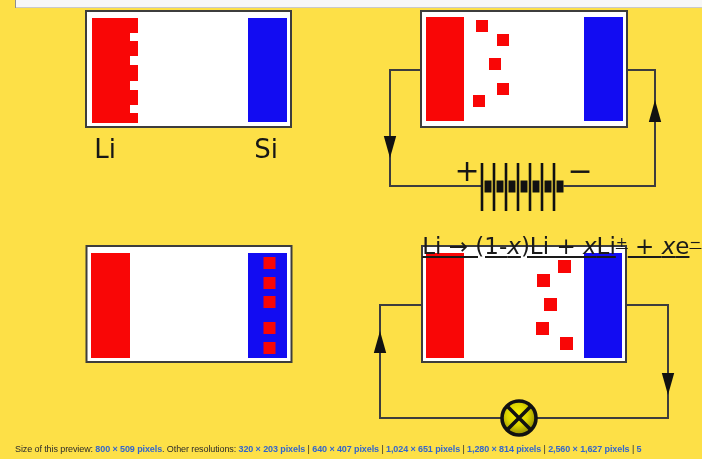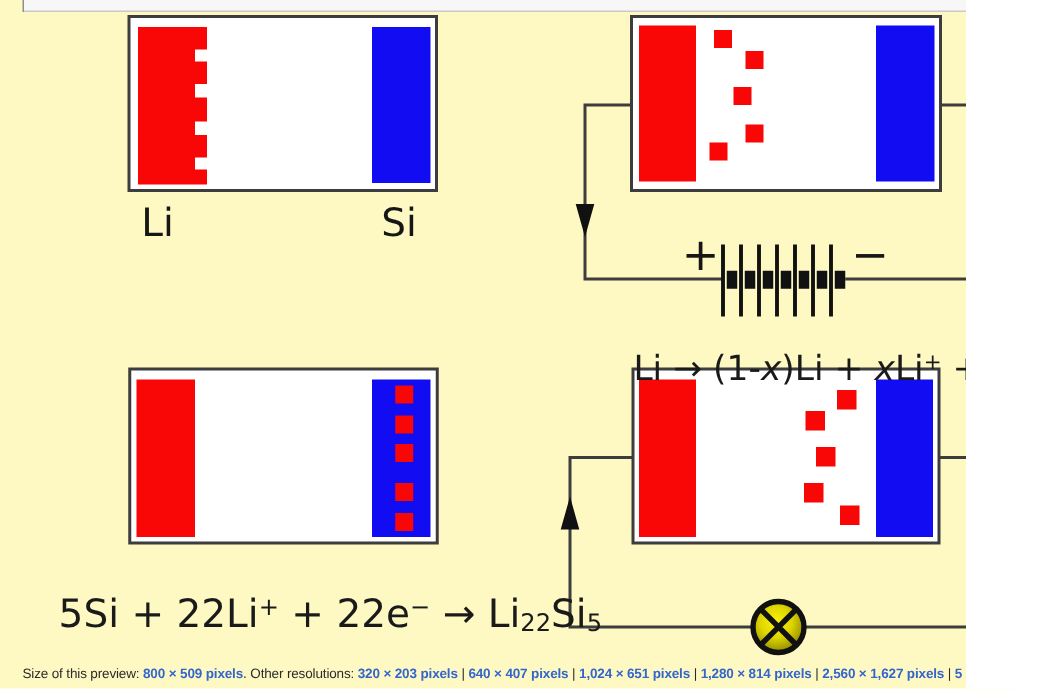--- a/index.html
+++ b/index.html
@@ -1,16 +1,16 @@
 <!DOCTYPE html>
 <html style="--electrode_red: #f90606; --electrode_blue: #120cf2; --wire_gray: #3d3d3d; --ink_black: #111111; --bulb_core: #fdf40a; --bulb_mid: #ddd500; --bulb_edge: #8c8500; --link_blue: #3366cc; --caption_text: #2b2b2b; --toolbar_gray: #f7f7f7;"><head>
 <meta charset="utf-8">
 <style>
   html,body{margin:0;padding:0;background:#fff;}
-  #canvas{position:relative;width:644px;height:459px;background:#fef9c3;overflow:hidden;
+  #canvas{position:relative;width:702px;height:459px;background:#fde047;overflow:hidden;
           font-family:"DejaVu Sans",sans-serif;}
   
   #topbar{position:absolute;left:0;top:0;right:0;height:8px;}
   #topbar .surface{position:absolute;left:16px;right:0;top:0;height:7px;
                    background:var(--toolbar_gray,#f7f7f7);border-bottom:1px solid #c9c9c9;}
   #topbar .tick{position:absolute;left:15px;top:0;width:1px;height:8px;background:#8f8f8f;}
   
   #gfx{position:absolute;left:0;top:0;}
   .box{fill:#ffffff;stroke:var(--wire_gray,#3d3d3d);stroke-width:2;}
   .fill-red{fill:var(--electrode_red,#f90606);}
@@ -20,21 +20,21 @@
   .bat-line{stroke:var(--ink_black,#111);stroke-width:2.6;}
   .bulb-ring{stroke:var(--ink_black,#111);stroke-width:3.6;}
   .bulb-x{stroke:var(--ink_black,#111);stroke-width:3.6;fill:none;}
   #bulbGrad .st0{stop-color:var(--bulb_core,#fdf40a);}
   #bulbGrad .st1{stop-color:var(--bulb_mid,#ddd500);}
   #bulbGrad .st2{stop-color:var(--bulb_edge,#8c8500);}
   
   .dlabel{position:absolute;color:#161616;font-size:26px;line-height:1;text-align:center;}
   .bsign{position:absolute;color:#161616;font-size:30px;line-height:1;text-align:center;}
   .eq{position:absolute;color:#1a1a1a;text-align:center;line-height:1;white-space:pre;}
-  .eq span{white-space:pre;}
+  .eq span{white-space:pre;text-decoration:underline;}
   #eq-anode{left:393px;top:212px;width:304px;font-size:23px;}
   #eq-cathode{left:6px;top:371px;width:354px;font-size:26px;}
   .it{font-style:italic;}
   .sup{font-size:62%;vertical-align:0.5em;}
   .sub{font-size:62%;vertical-align:-0.18em;}
   
   .caption{position:absolute;left:15px;top:444px;right:0;white-space:nowrap;overflow:hidden;
            font-family:"Liberation Sans",sans-serif;font-size:9px;letter-spacing:-0.1px;}
   .caption span,.caption a{white-space:pre;}
   .ct{color:var(--caption_text,#2b2b2b);}
@@ -130,21 +130,18 @@
   <div class="dlabel" style="left:85px;top:136px;width:40px;">Li</div>
   <div class="dlabel" style="left:246px;top:136px;width:40px;">Si</div>
 
   <div class="bsign" style="left:451px;top:156px;width:32px;">+</div>
   <div class="bsign" style="left:564px;top:156px;width:32px;">−</div>
 
   <div class="eq" id="eq-anode">
     <span>Li → (1-</span><span class="it">x</span><span>)Li + </span><span class="it">x</span><span>Li</span><span class="sup">+</span><span> + </span><span class="it">x</span><span>e</span><span class="sup">−</span>
   </div>
 
-  <div class="eq" id="eq-cathode">
-    <span>5Si + 22Li</span><span class="sup">+</span><span> + 22e</span><span class="sup">−</span><span> → Li</span><span class="sub">22</span><span>Si</span><span class="sub">5</span>
-  </div>
 
   <div class="caption">
     <span class="ct">Size of this preview: </span><a class="cl">800 × 509 pixels</a><span class="ct">. Other resolutions: </span><a class="cl">320 × 203 pixels</a><span class="ct"> | </span><a class="cl">640 × 407 pixels</a><span class="ct"> | </span><a class="cl">1,024 × 651 pixels</a><span class="ct"> | </span><a class="cl">1,280 × 814 pixels</a><span class="ct"> | </span><a class="cl">2,560 × 1,627 pixels</a><span class="ct"> | </span><a class="cl">5</a>
   </div>
 
 </div>
 
 </body></html>

